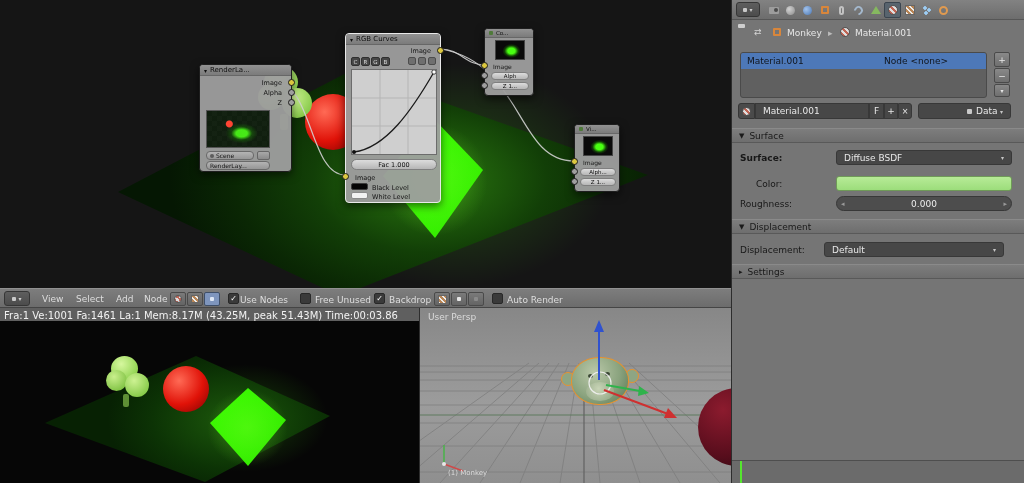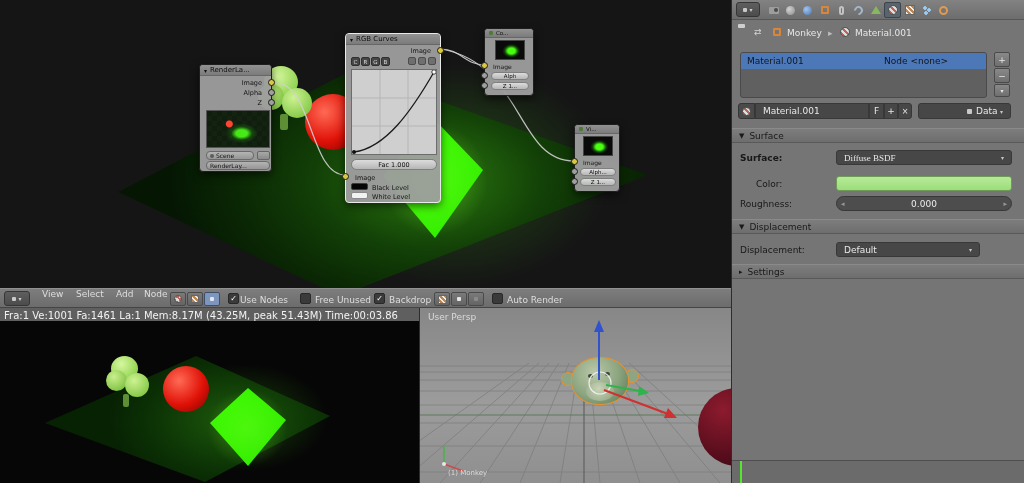--- a/index.html
+++ b/index.html
@@ -24,21 +24,21 @@
 .chbtn{position:absolute;width:9px;height:9px;background:#474747;border:1px solid #303030;border-radius:2px;color:#dcdcdc;font-size:5.5px;display:flex;align-items:center;justify-content:center;}
 .toolsq{position:absolute;width:8px;height:8px;background:#6f6f6f;border:1px solid #4d4d4d;border-radius:2px;}
 .pillw{position:absolute;background:linear-gradient(#dcdcdc,#b6b6b6);border:1px solid #7f7f7f;border-radius:6px;font-size:6.5px;color:#101010;display:flex;align-items:center;justify-content:center;overflow:hidden;}
 .checker{background-color:#7e7e7e;background-image:linear-gradient(45deg,#ababab 25%,transparent 25%,transparent 75%,#ababab 75%),linear-gradient(45deg,#ababab 25%,transparent 25%,transparent 75%,#ababab 75%);background-size:10px 10px;background-position:0 0,5px 5px;border:1px solid #555;position:absolute;}
 .rl-mini{position:absolute;inset:0;background-image:radial-gradient(circle 4px at 36% 36%,#ff4433 0 3px,rgba(255,68,51,0) 4px),radial-gradient(16px 10px at 56% 62%,rgba(70,240,20,.95) 0 35%,rgba(16,70,6,.9) 65%,rgba(5,22,3,.82) 100%);background-color:rgba(8,10,8,.5);}
 .greenthumb{position:absolute;background:#0a0a0a;border:1px solid #454545;overflow:hidden;}
 .greenthumb::after{content:'';position:absolute;inset:0;background:radial-gradient(9px 7px at 55% 55%,#49ff12 0 40%,#123f06 75%,transparent 100%);}
 
 
 #ne-header{left:0;top:288px;width:731px;height:20px;background:linear-gradient(#7d7d7d,#6c6c6c);border-top:1px solid #919191;border-bottom:1px solid #454545;}
-.menu{position:absolute;top:0;height:20px;display:flex;align-items:flex-start;color:#dedede;font-size:9px;padding:0 4px;}
+.menu{position:absolute;top:0;height:20px;display:flex;align-items:center;color:#dedede;font-size:9px;padding:0 4px;}
 .checkbox{position:absolute;width:11px;height:11px;background:#3a3a3a;border:1px solid #282828;border-radius:2px;color:#fff;font-size:8px;display:flex;align-items:center;justify-content:center;}
 .cblabel{position:absolute;color:#dedede;font-size:9px;}
 .iconbtn{position:absolute;width:16px;height:14px;background:linear-gradient(#7a7a7a,#646464);border:1px solid #4a4a4a;border-radius:2px;display:flex;align-items:center;justify-content:center;}
 .iconbtn.active{background:#7e95bd;border-color:#3f4f68;}
 .editorbtn{position:absolute;background:linear-gradient(#5e5e5e,#4c4c4c);border:1px solid #363636;border-radius:3px;display:flex;align-items:center;justify-content:center;gap:2px;color:#cfcfcf;font-size:6px;}
 
 
 #props{left:731px;top:0;width:293px;height:483px;background:#757575;border-left:1px solid #2d2d2d;overflow:hidden;}
 #props-header{position:absolute;left:0;top:0;width:293px;height:20px;background:linear-gradient(#828282,#6d6d6d);border-bottom:1px solid #565656;}
 .ptab{position:absolute;top:2px;width:17px;height:16px;border-radius:2px;display:flex;align-items:center;justify-content:center;}
@@ -89,21 +89,21 @@
       <div class="abs" style="left:24px;top:22px;width:30px;height:30px;border-radius:50%;background:radial-gradient(circle at 38% 32%,#cdf292,#84c847 78%);"></div>
       <div class="abs" style="left:22px;top:48px;width:8px;height:16px;background:#5e8f35;border-radius:2px;"></div>
     </div>
 
     <svg class="abs" style="left:0;top:0;" width="731" height="288">
       <path d="M276,83 C312,83 310,175 345,175" stroke="#d2d2d2" stroke-width="1.2" fill="none" opacity="0.9"></path>
       <path d="M441,49 C460,49 466,65 484,65" stroke="#d2d2d2" stroke-width="1.2" fill="none" opacity="0.9"></path>
       <path d="M441,49 C524,64 516,161 574,161" stroke="#d2d2d2" stroke-width="1.2" fill="none" opacity="0.9"></path>
     </svg>
 
-    <div class="node" style="left:199px;top:64px;width:73px;height:108px;">
+    <div class="node" style="left:199px;top:64px;width:93px;height:108px;">
       <div class="nodetitle">
         <span style="font-size:6px;">▾</span>
         <span>RenderLa...</span>
       </div>
       <div class="nlabel" style="right:9px;top:14px;">Image</div>
       <div class="socket sock-img" style="right:-4px;top:14px;"></div>
       <div class="nlabel" style="right:9px;top:24px;">Alpha</div>
       <div class="socket sock-grey" style="right:-4px;top:24px;"></div>
       <div class="nlabel" style="right:9px;top:34px;">Z</div>
       <div class="socket sock-grey" style="right:-4px;top:34px;"></div>
@@ -414,39 +414,39 @@
       <span class="sq" style="width:5px;height:5px;margin-right:4px;"></span>
       <span>Data</span>
       <span class="updn">▾</span>
     </div>
 
     <div class="panelheader" style="top:128px;">
       <span style="font-size:7px;">▼</span>
       <span>Surface</span>
     </div>
     <div class="t dk" style="left:739px;top:154px;left:8px;top:154px;font-weight:bold;">Surface:</div>
-    <div class="field" style="left:104px;top:150px;width:176px;height:15px;font-family:Liberation Serif, serif;">
+    <div class="field" style="left:104px;top:150px;width:176px;height:15px;">
       <span>Diffuse BSDF</span>
       <span class="updn">▾</span>
     </div>
     <div class="t dk" style="left:24px;top:180px;">Color:</div>
     <div class="abs" style="left:104px;top:176px;width:176px;height:15px;background:linear-gradient(#b7eb97,#9cdd7b);border:1px solid #6f9a58;border-radius:3px;"></div>
     <div class="t dk" style="left:8px;top:200px;">Roughness:</div>
     <div class="slider" style="left:104px;top:196px;width:176px;height:15px;">
       <span style="color:#9a9a9a;font-size:7px;">◂</span>
       <span>0.000</span>
       <span style="color:#9a9a9a;font-size:7px;">▸</span>
     </div>
 
     <div class="panelheader" style="top:219px;">
       <span style="font-size:7px;">▼</span>
       <span>Displacement</span>
     </div>
     <div class="t dk" style="left:8px;top:246px;">Displacement:</div>
-    <div class="field" style="left:104px;top:242px;width:144px;height:15px;">
+    <div class="field" style="left:92px;top:242px;width:180px;height:15px;">
       <span>Default</span>
       <span class="updn">▾</span>
     </div>
 
     <div class="panelheader" style="top:264px;">
       <span style="font-size:7px;">▸</span>
       <span>Settings</span>
     </div>
 
     <div id="timeline-strip">

